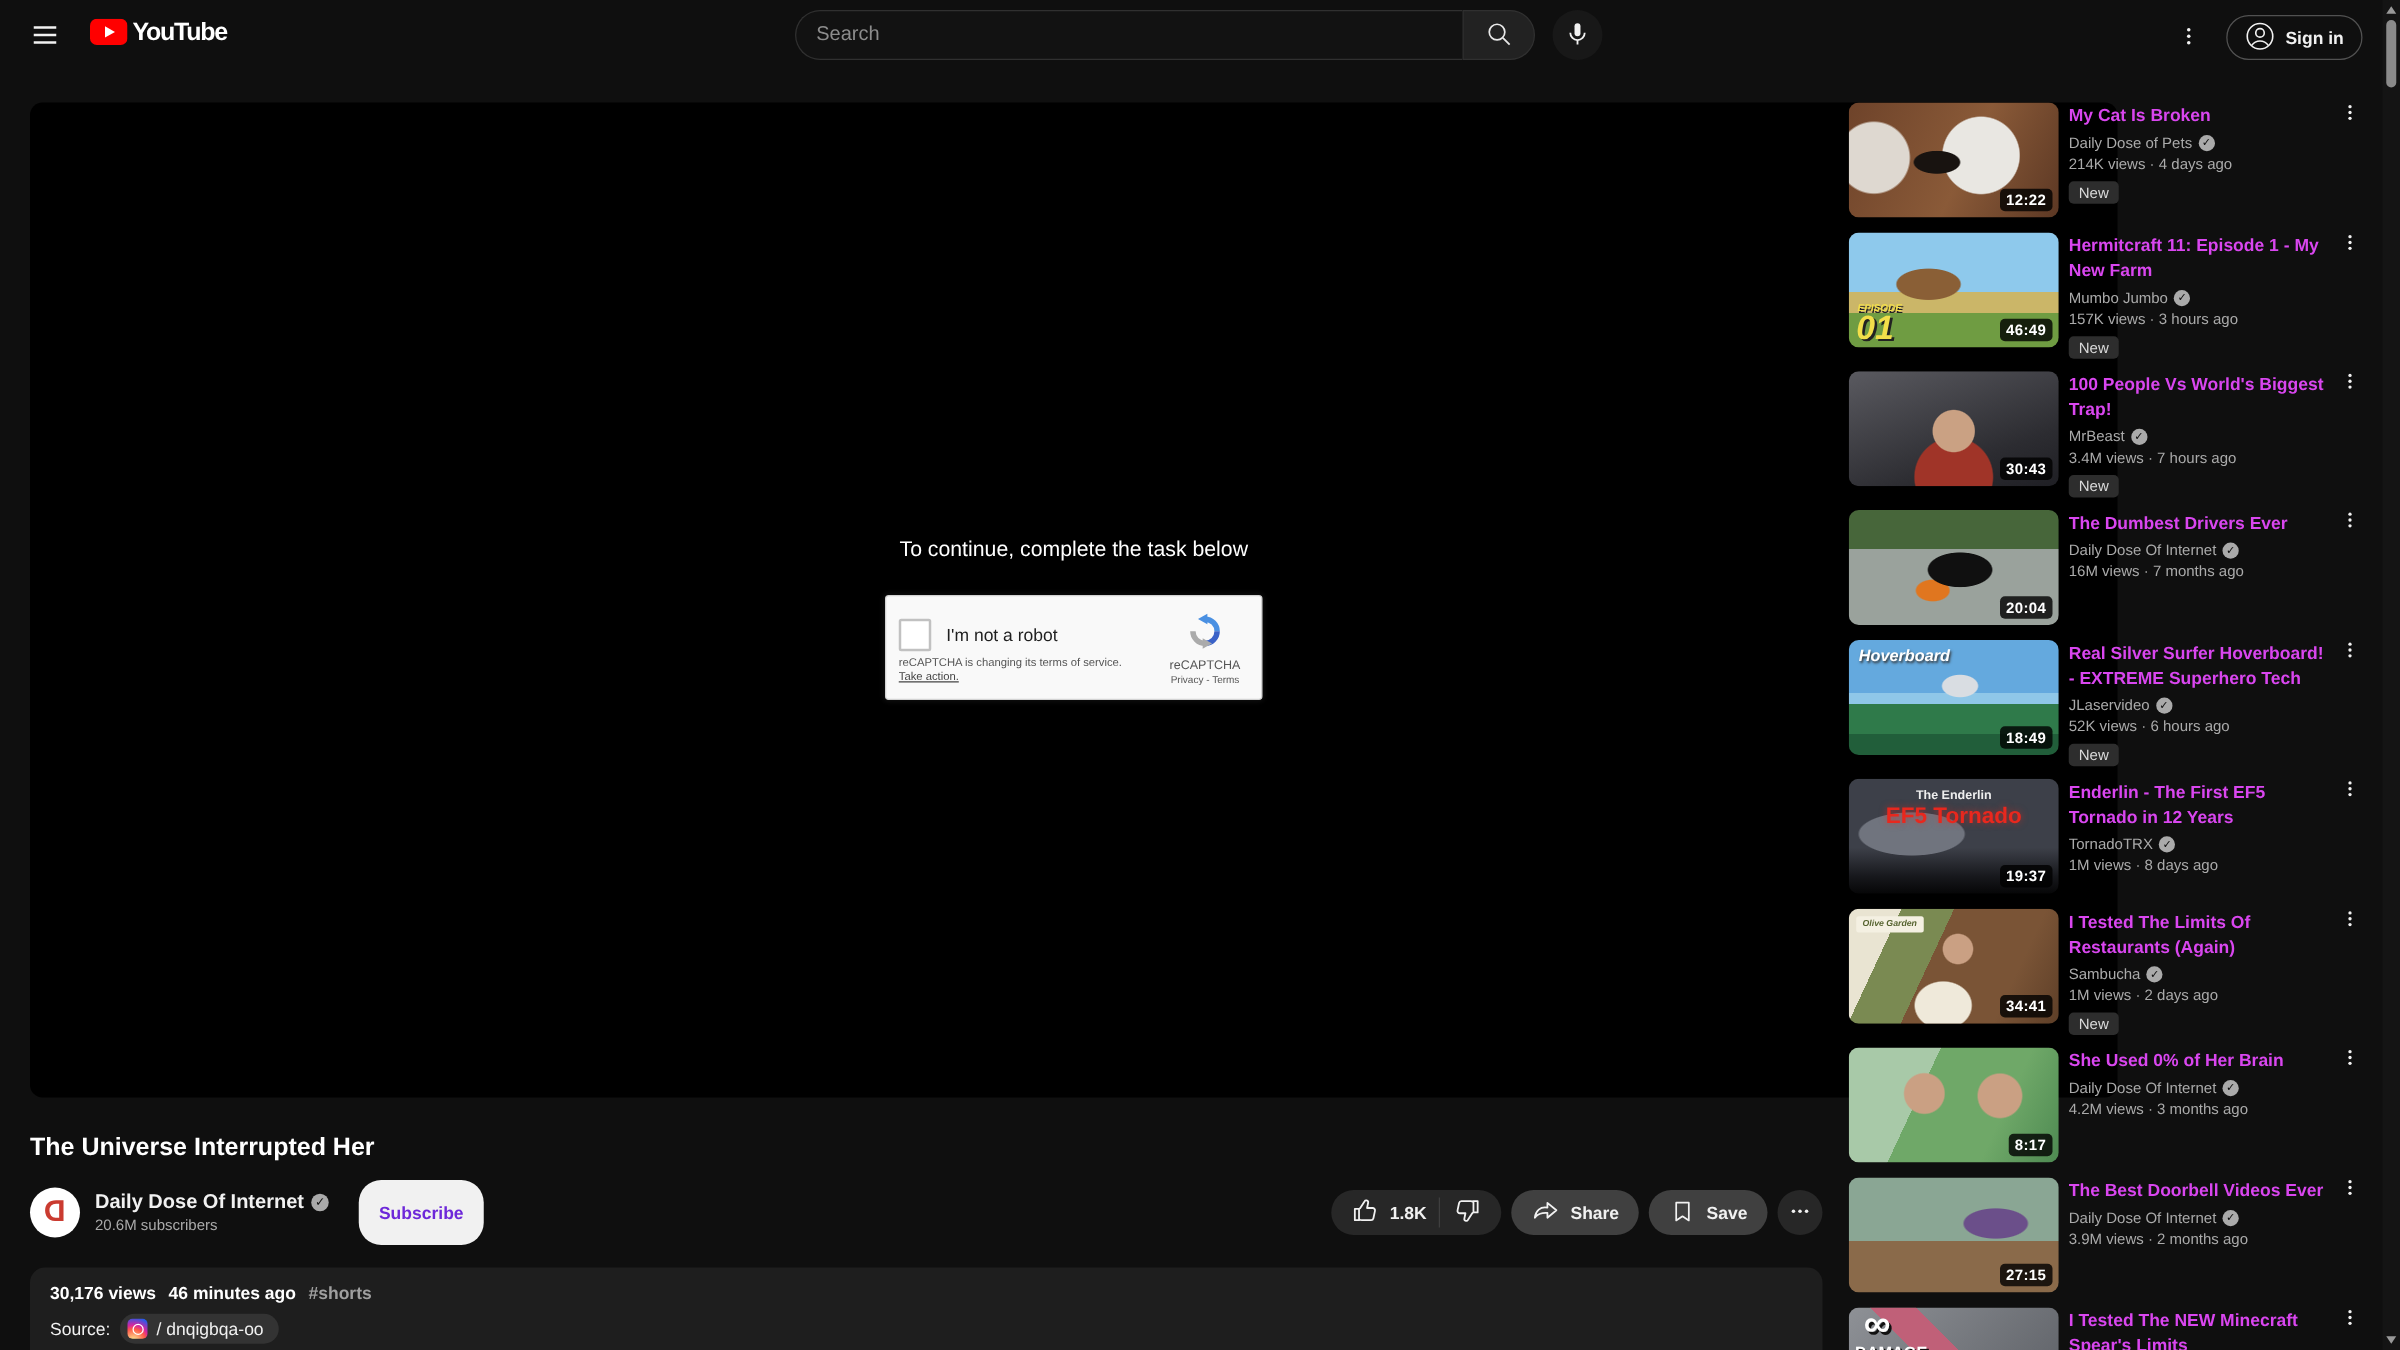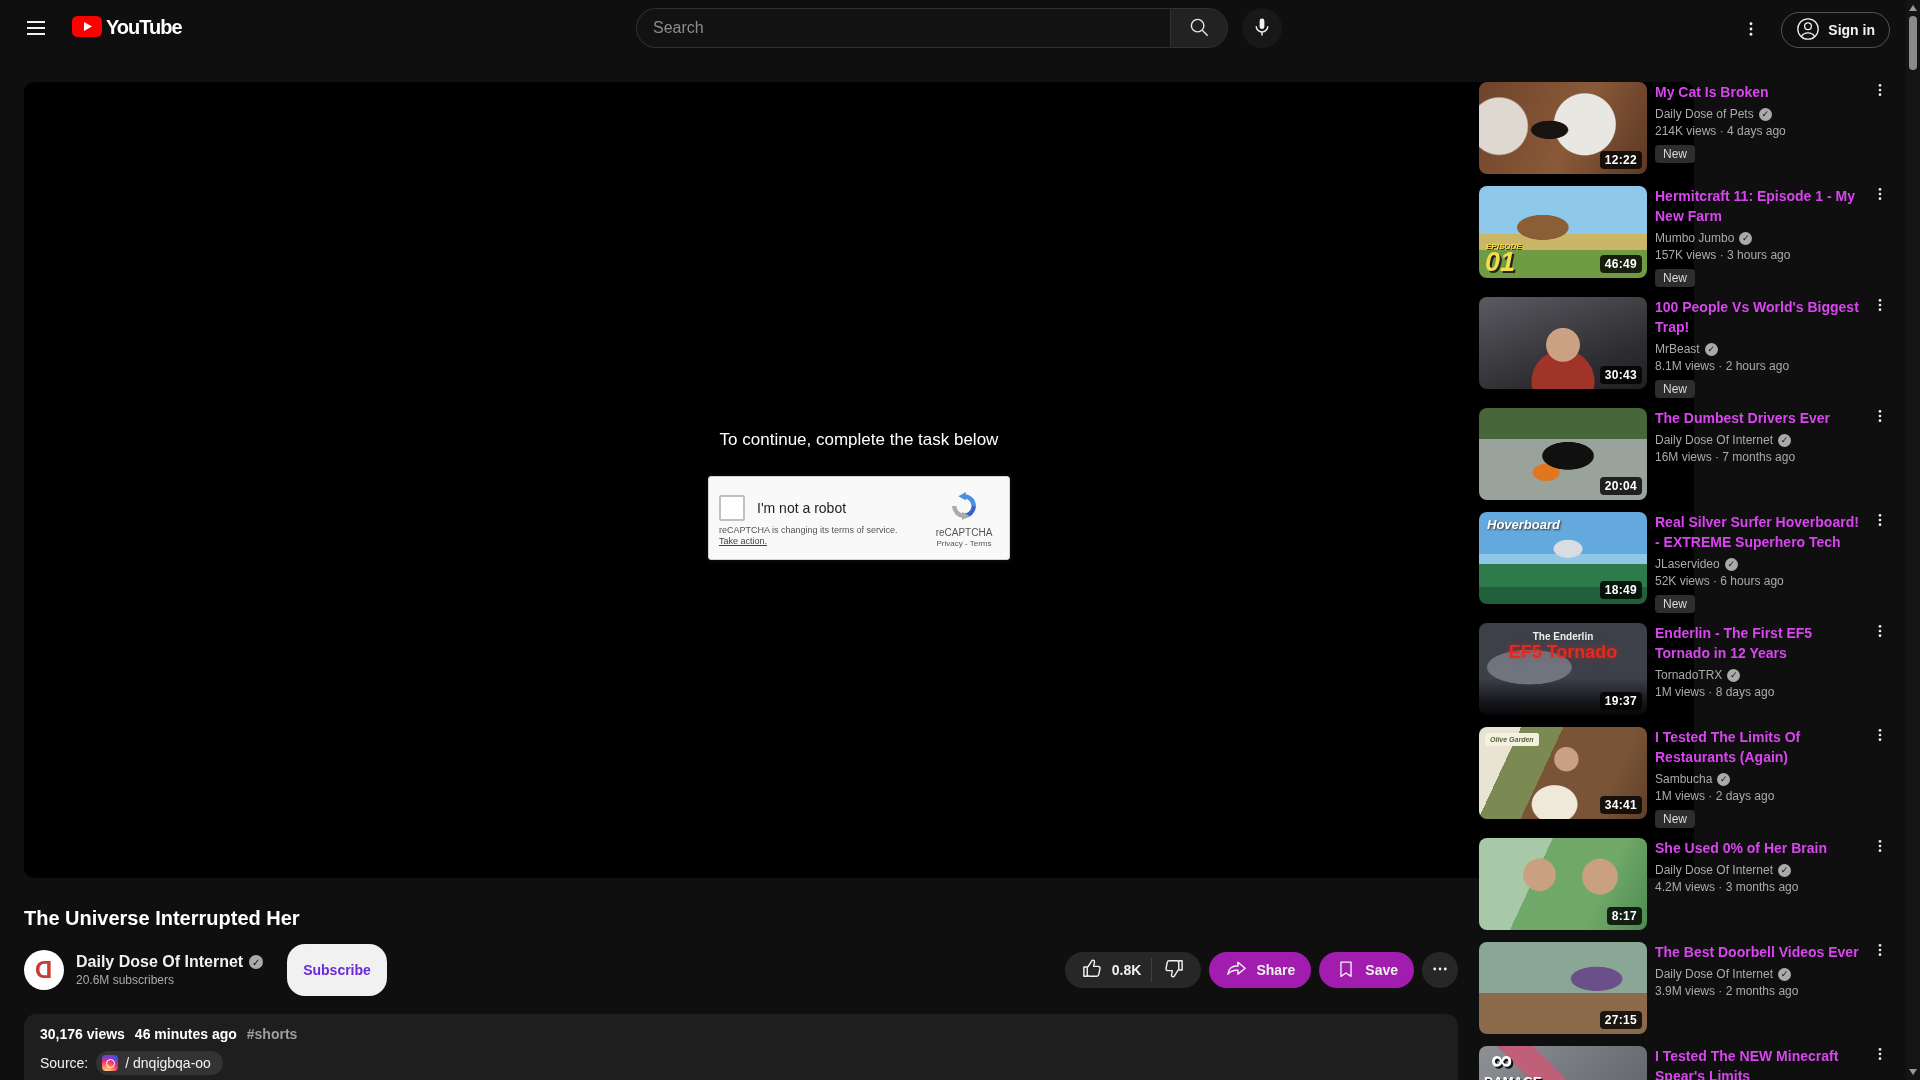--- a/index.html
+++ b/index.html
@@ -50,21 +50,21 @@
   .avatar span{color:#ca3b30;font-size:24px;font-weight:900;transform:scaleX(-1);line-height:1;}
   .ch-text{margin-left:12px;}
   .ch-name-row{display:flex;align-items:center;gap:6px;font-size:16px;font-weight:700;color:#f1f1f1;cursor:pointer;}
   .ch-subs{font-size:12px;color:#aaa;margin-top:2px;}
   .subscribe{margin-left:24px;height:52px;padding:0 16px;border-radius:18px;background:#f1f1f1;color:#6d28d9;font-size:14px;font-weight:700;border:none;}
   .actions{display:flex;align-items:center;gap:8px;}
   .like-pill{display:flex;align-items:center;background:#272727;border-radius:18px;height:36px;}
   .like-btn{display:flex;align-items:center;gap:8px;padding:0 10px 0 16px;background:none;border:none;color:#f1f1f1;font-size:14px;font-weight:700;height:36px;}
   .pill-divider{width:1px;height:24px;background:#3f3f3f;}
   .dislike-btn{padding:0 16px 0 10px;background:none;border:none;height:36px;display:flex;align-items:center;}
-  .pill{display:flex;align-items:center;gap:8px;height:36px;padding:0 16px;border-radius:18px;background:#a21caf;border:none;color:#f1f1f1;font-size:14px;font-weight:700;}
+  .pill{display:flex;align-items:center;gap:8px;height:36px;padding:0 16px;border-radius:18px;background:#404040;border:none;color:#f1f1f1;font-size:14px;font-weight:700;}
   .more-btn{width:36px;height:36px;border-radius:50%;background:#272727;border:none;display:flex;align-items:center;justify-content:center;}
 
   .description{margin-top:18px;background:#1e1e1e;border-radius:12px;padding:12px 16px;height:160px;font-size:14px;cursor:pointer;}
   .d-line1{display:flex;gap:10px;font-weight:700;color:#fff;}
   .d-line1 .tag{color:#9f9f9f;}
   .d-line2{display:flex;align-items:center;gap:8px;margin-top:9px;color:#f1f1f1;}
   .source-chip{display:inline-flex;align-items:center;gap:7px;background:#333;border-radius:15px;padding:4px 12px 4px 6px;cursor:pointer;}
   .insta{width:16px;height:16px;border-radius:4px;background:radial-gradient(circle at 30% 110%,#fdf497 0%,#fd5949 45%,#d6249f 60%,#285AEB 90%);display:inline-block;position:relative;}
   .insta::after{content:"";position:absolute;inset:3.5px;border:1.5px solid #fff;border-radius:50%;}
 
@@ -227,21 +227,21 @@
         <button class="subscribe">Subscribe</button>
       </div>
       <div class="actions">
         <div class="like-pill">
           <button class="like-btn">
             <span>
               <svg width="23" height="23" viewBox="0 0 24 24">
                   <path fill="none" stroke="#f1f1f1" stroke-width="1.5" stroke-linejoin="round" d="M3 10.5h3.5v9.5H3zM6.5 19c.6.6 1.4 1 2.4 1h7.6c1 0 1.8-.7 2-1.6l1.3-6.2c.3-1.3-.7-2.4-2-2.4h-4.6l.9-4.4c.2-.9-.4-1.8-1.3-2-.6-.1-1.3.1-1.6.7L7.4 10l-.9.5"></path>
                 </svg>
             </span>
-            <span>0.8K</span>
+            <span>1.8K</span>
           </button>
           <div class="pill-divider"></div>
           <button class="dislike-btn">
             <span>
               <svg width="23" height="23" viewBox="0 0 24 24">
                   <g transform="rotate(180 12 12)">
                     <path fill="none" stroke="#f1f1f1" stroke-width="1.5" stroke-linejoin="round" d="M3 10.5h3.5v9.5H3zM6.5 19c.6.6 1.4 1 2.4 1h7.6c1 0 1.8-.7 2-1.6l1.3-6.2c.3-1.3-.7-2.4-2-2.4h-4.6l.9-4.4c.2-.9-.4-1.8-1.3-2-.6-.1-1.3.1-1.6.7L7.4 10l-.9.5"></path>
                   </g>
                 </svg>
             </span>
@@ -327,21 +327,21 @@
           </svg>
         </button>
       </div>
       <div class="sb-item">
         <div class="thumb t2">
           <span class="duration">30:43</span>
         </div>
         <div class="sb-details"><div class="sb-title">100 People Vs World's Biggest Trap!</div><div class="sb-channel">
             <span>MrBeast</span>
             <span class="check"></span>
-          </div><div class="sb-meta">8.1M views · 2 hours ago</div><span class="new-badge">New</span></div>
+          </div><div class="sb-meta">3.4M views · 7 hours ago</div><span class="new-badge">New</span></div>
         <button class="sb-menu">
           <svg width="16" height="16" viewBox="0 0 24 24" fill="#f1f1f1">
             <circle cx="12" cy="5" r="2"></circle>
             <circle cx="12" cy="12" r="2"></circle>
             <circle cx="12" cy="19" r="2"></circle>
           </svg>
         </button>
       </div>
       <div class="sb-item">
         <div class="thumb t3">

